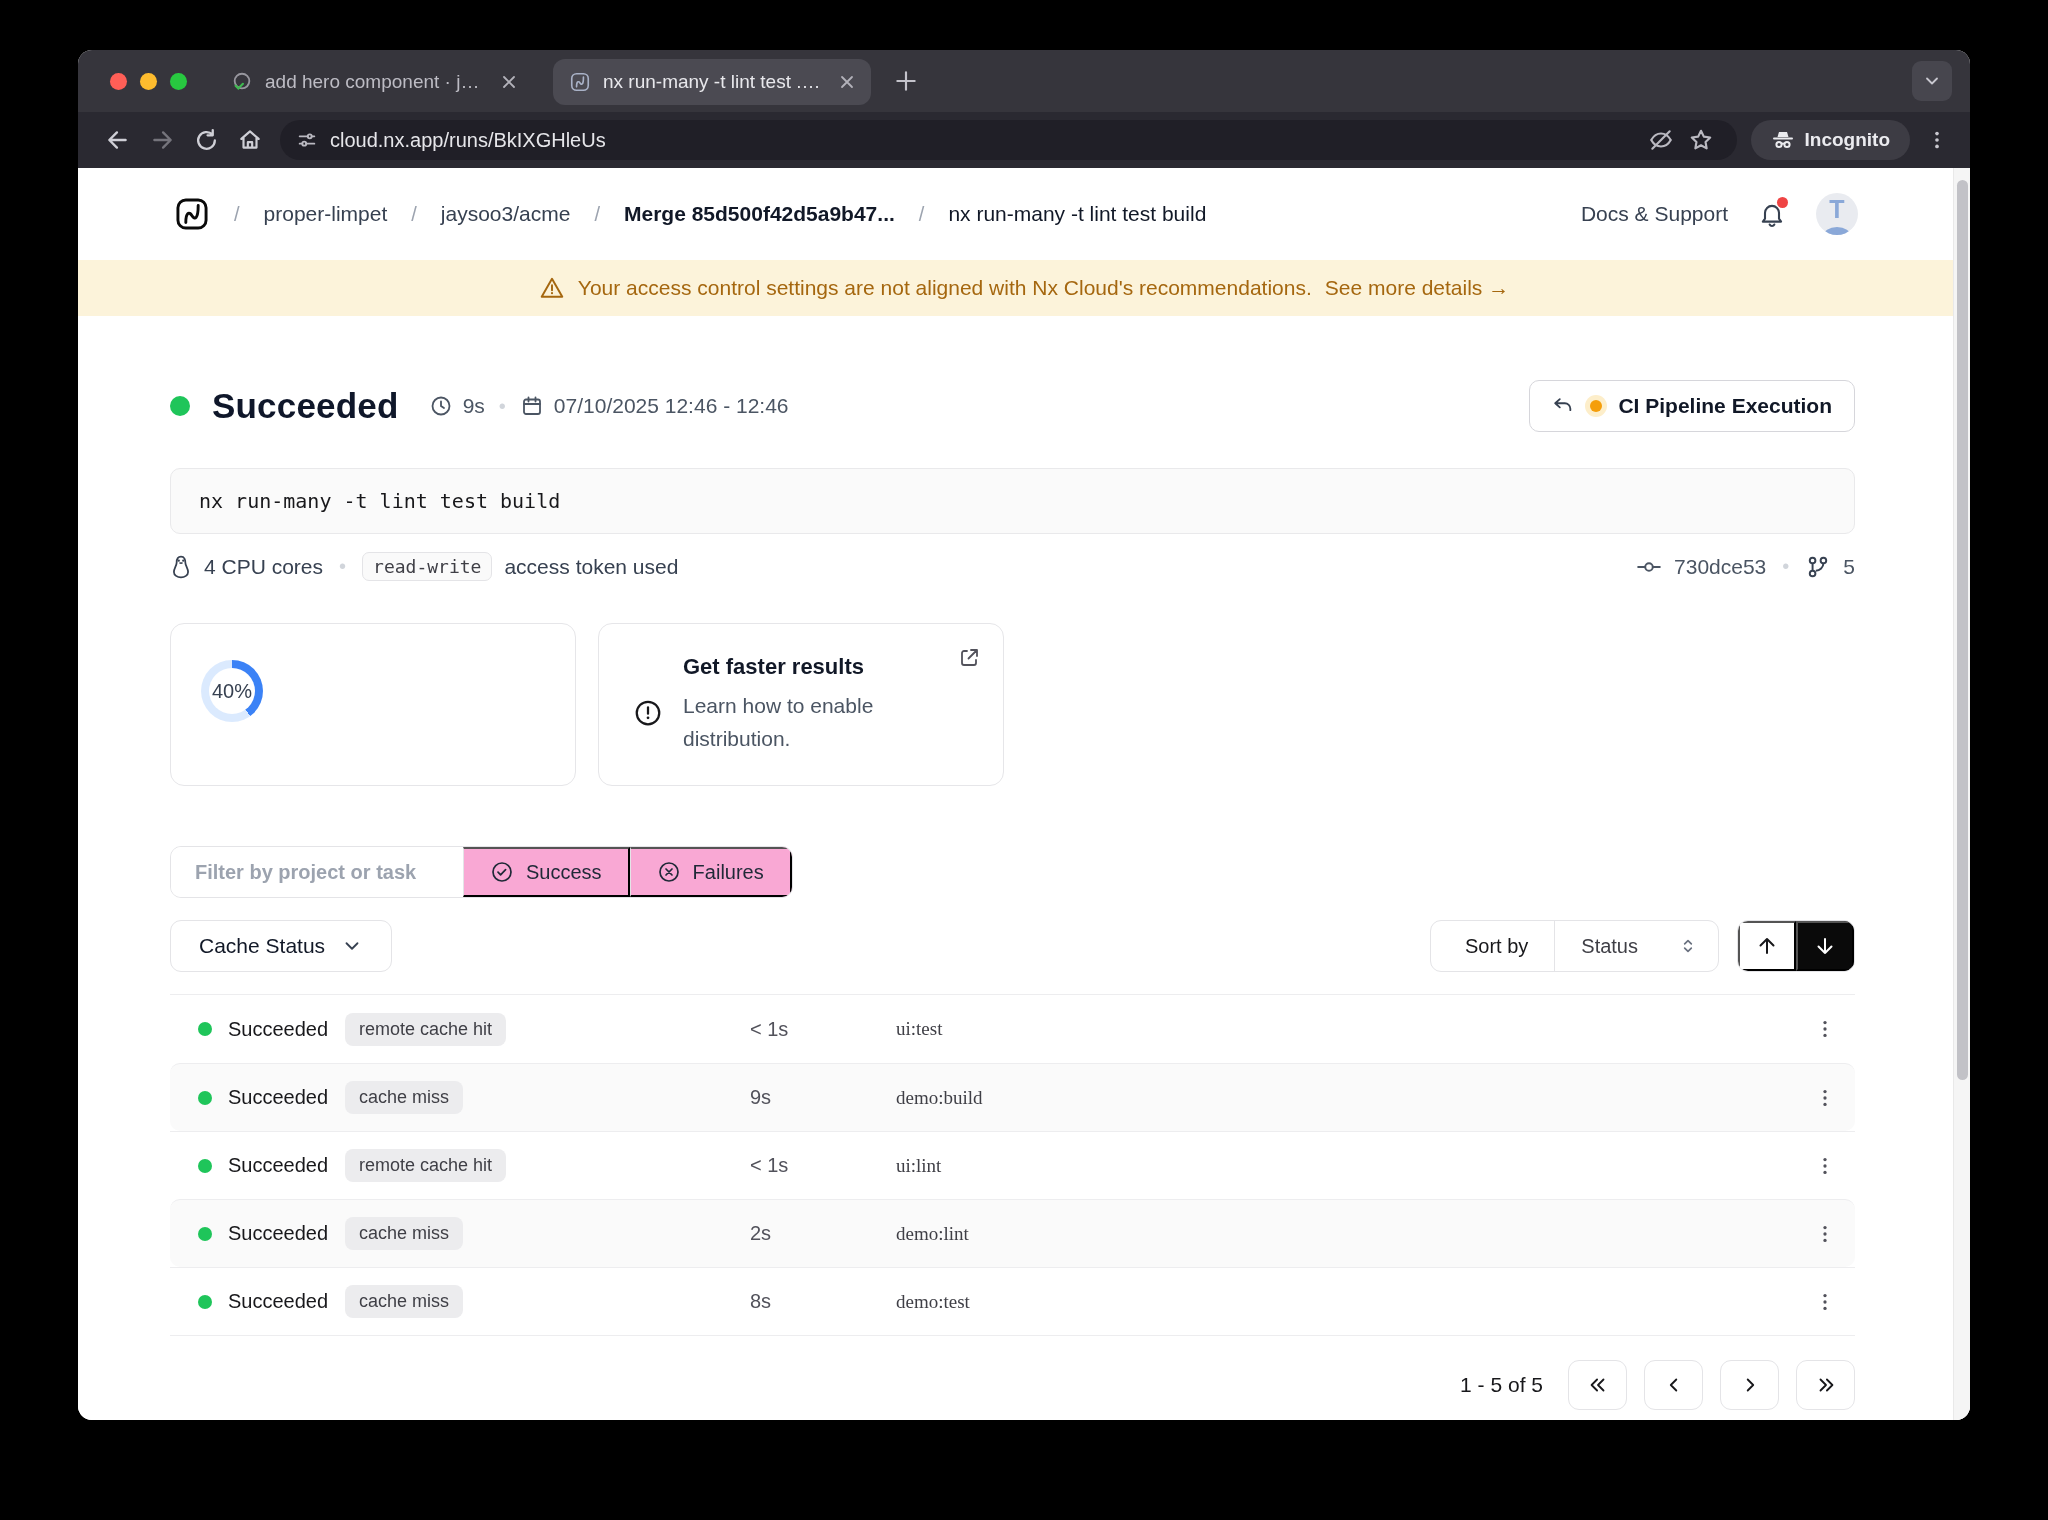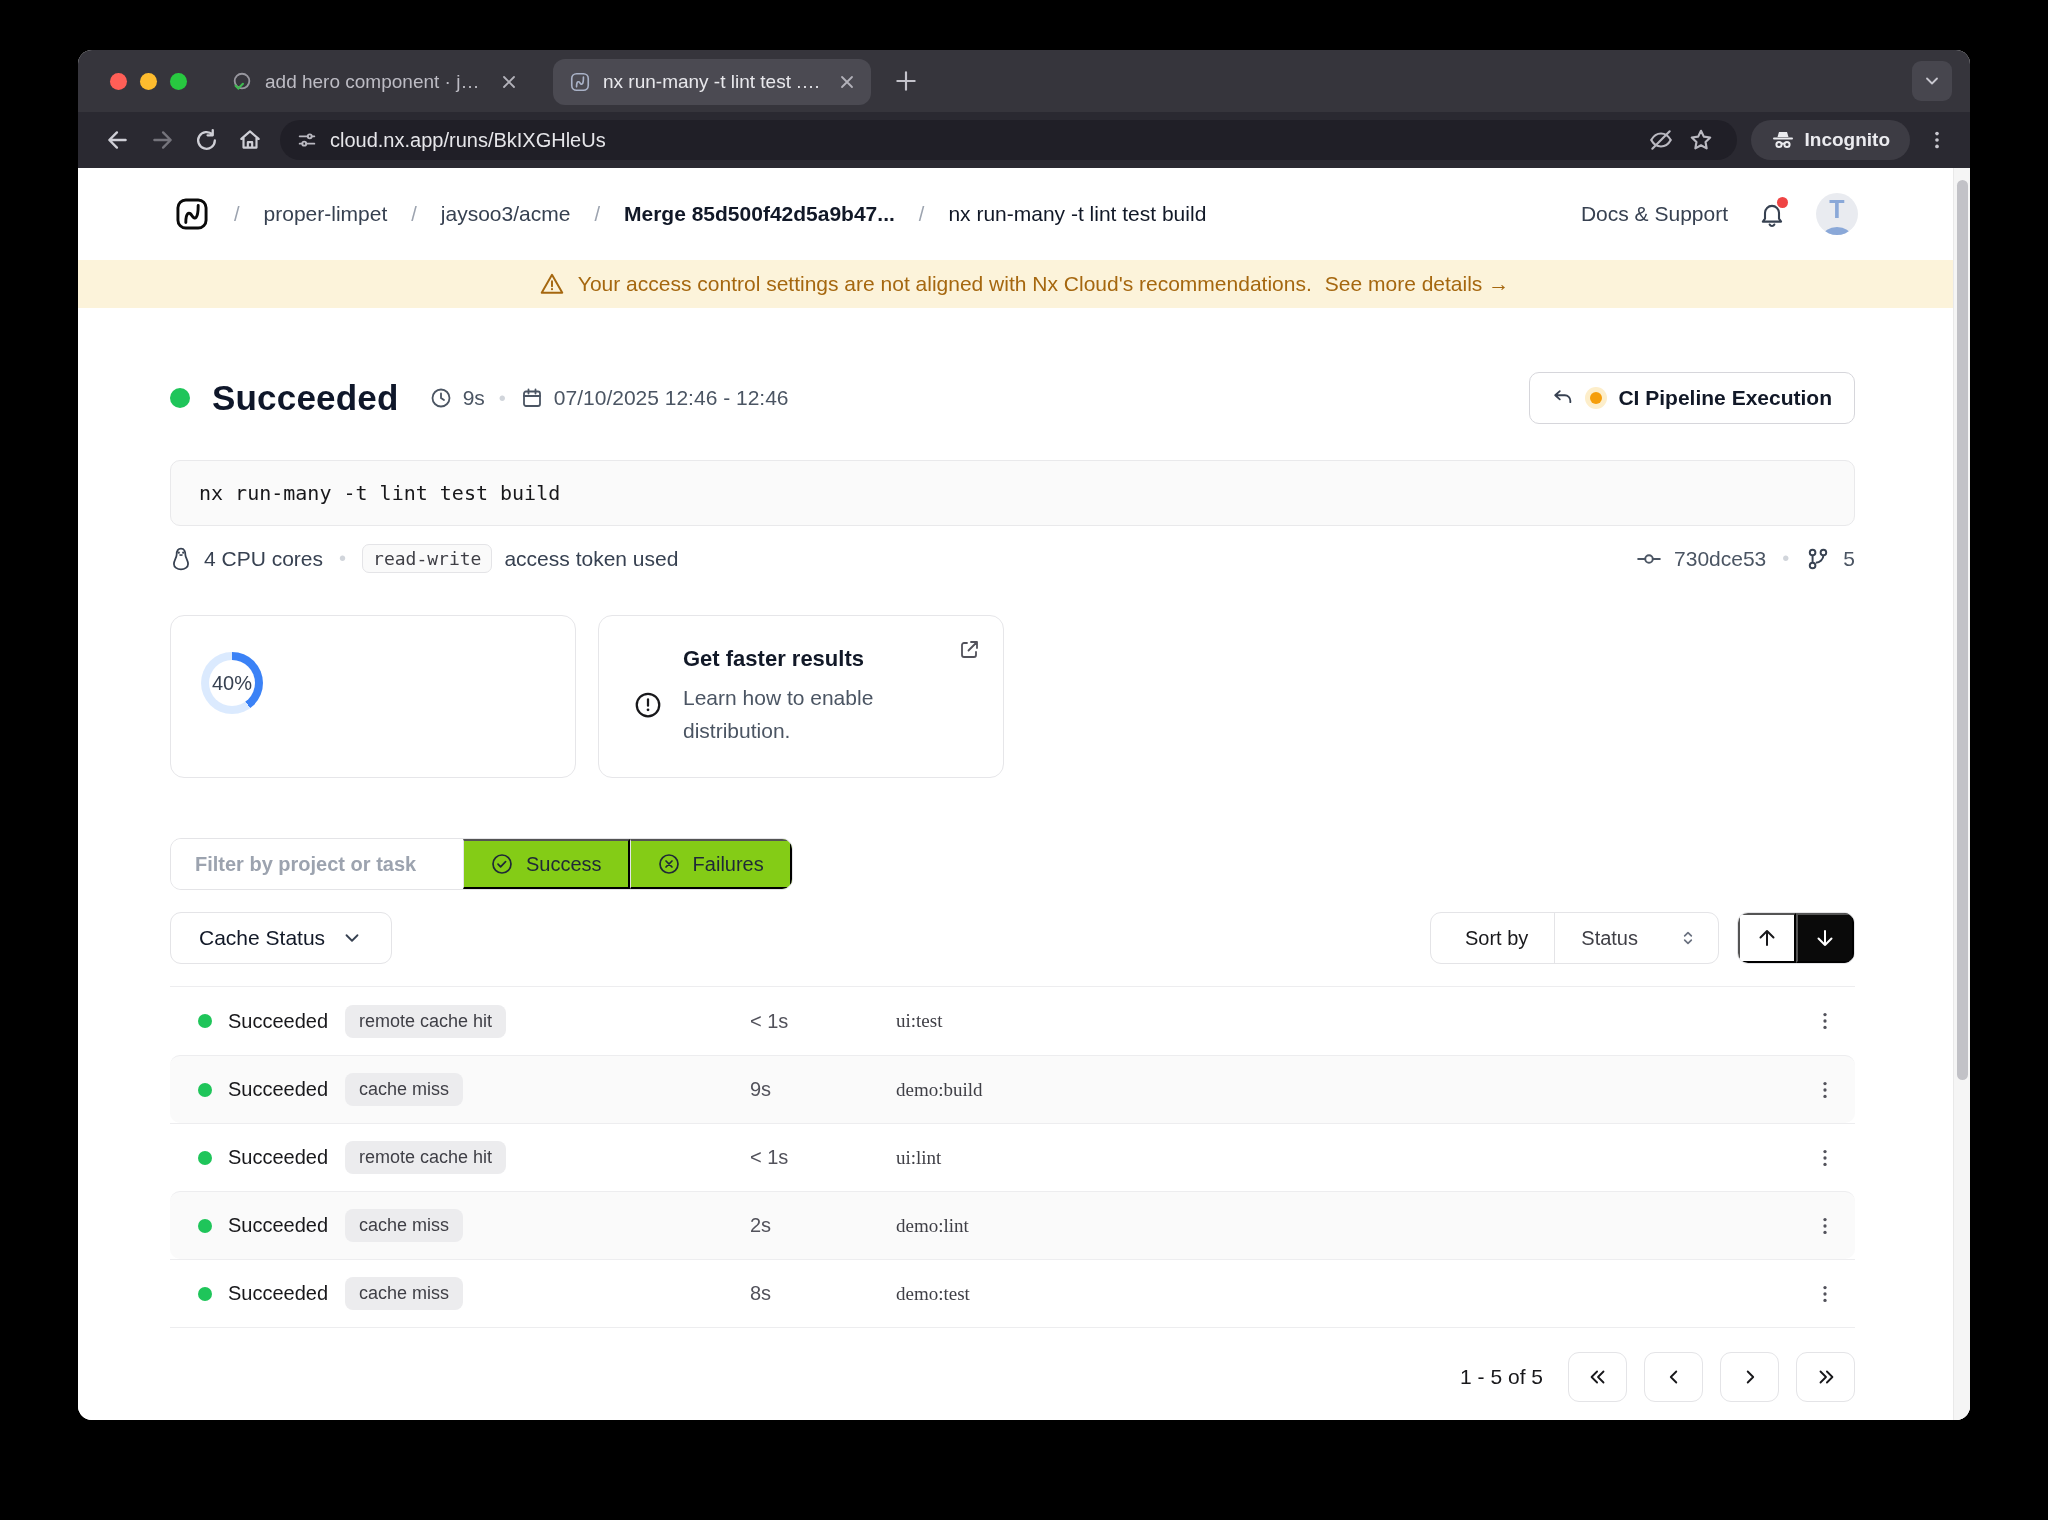--- a/index.html
+++ b/index.html
@@ -45,21 +45,21 @@
   .crumb.strong { color:#111827; font-weight:600; }
   .crumb.last { color:#111827; }
   .hdr-right { display:flex; align-items:center; gap:30px; }
   .docs { font-size:21px; color:#374151; }
   .bellwrap { position:relative; color:#374151; }
   .bell-dot { position:absolute; top:-3px; right:-2px; width:11px; height:11px; border-radius:50%; background:#ef4444; }
   .avatar { width:42px; height:42px; border-radius:50%; background:#e9ebf0; overflow:hidden; position:relative; }
   .avatar-t { position:absolute; top:2px; left:0; right:0; text-align:center; color:#8aa8d8; font-size:25px; font-weight:bold; }
   .avatar-arc { position:absolute; bottom:-10px; left:7px; width:28px; height:18px; border-radius:50% 50% 0 0; background:#8aa8d8; }
 
-  .banner { height:48px; background:#fcf3da; color:#a5670f; display:flex; align-items:center;
+  .banner { height:56px; background:#fcf3da; color:#a5670f; display:flex; align-items:center;
             justify-content:center; gap:13px; font-size:21px; }
   .banner a { color:#a5670f; text-decoration:none; }
 
   .content { width:1685px; margin-left:92px; }
 
   .statusrow { margin-top:64px; display:flex; align-items:center; }
   .sdot { width:20px; height:20px; border-radius:50%; background:#1fc55a; }
   .stitle { font-size:35px; font-weight:600; color:#0f172a; margin-left:22px; letter-spacing:.2px; }
   .smeta { display:flex; align-items:center; gap:10px; margin-left:30px; color:#4b5563; font-size:21px; }
   .mdot { color:#d1d5db; font-size:20px; margin:0 4px; }
@@ -89,21 +89,21 @@
   .ctitle { font-size:22px; font-weight:600; color:#111827; }
   .csub { font-size:21px; color:#4b5563; margin-top:10px; line-height:1.55; }
   .card2-in { display:flex; gap:20px; padding:30px 56px 0 34px; }
   .card2 .extlink { position:absolute; top:22px; right:22px; color:#52525b; }
   .alerticon { margin-top:44px; color:#18181b; flex:0 0 auto; }
 
   .filterrow { margin-top:60px; display:flex; border:1px solid #e4e4e7; border-radius:11px; width:fit-content; overflow:hidden; background:#fff; }
   .fcell { display:flex; align-items:center; height:50px; }
   .finput { width:292px; border:none; outline:none; padding:0 24px; font-size:20px; color:#111827; font-family:"Liberation Sans",sans-serif;font-weight:bold; }
   .finput::placeholder { color:#9ca3af; }
-  .fbtn { gap:12px; padding:0 26px; border-left:1px solid #e4e4e7; font-size:20px; color:#1f2937; background:#84cc16; }
+  .fbtn { gap:12px; padding:0 26px; border-left:1px solid #e4e4e7; font-size:20px; color:#1f2937; background:#f9a8d4; }
 
   .toolbar { margin-top:22px; display:flex; align-items:center; }
   .cachebtn { height:52px; border:1px solid #e4e4e7; border-radius:11px; display:flex; align-items:center;
               gap:16px; padding:0 28px; font-size:21px; color:#111827; background:#fff; }
   .toolbar .tright { margin-left:auto; display:flex; align-items:center; gap:18px; }
   .sortgroup { display:flex; border:1px solid #e4e4e7; border-radius:11px; overflow:hidden; height:52px; background:#fff;padding-left:8px; }
   .sortlabel { display:flex; align-items:center; padding:0 26px; font-size:20px; color:#18181b; }
   .sortsel { display:flex; align-items:center; gap:40px; padding:0 20px 0 26px; border-left:1px solid #e4e4e7; font-size:20px; color:#3f3f46; }
   .dirgroup { display:flex; border:1px solid #e4e4e7; border-radius:11px; overflow:hidden; height:52px; }
   .dirbtn { width:58px; display:flex; align-items:center; justify-content:center; background:#fff; color:#18181b; }

